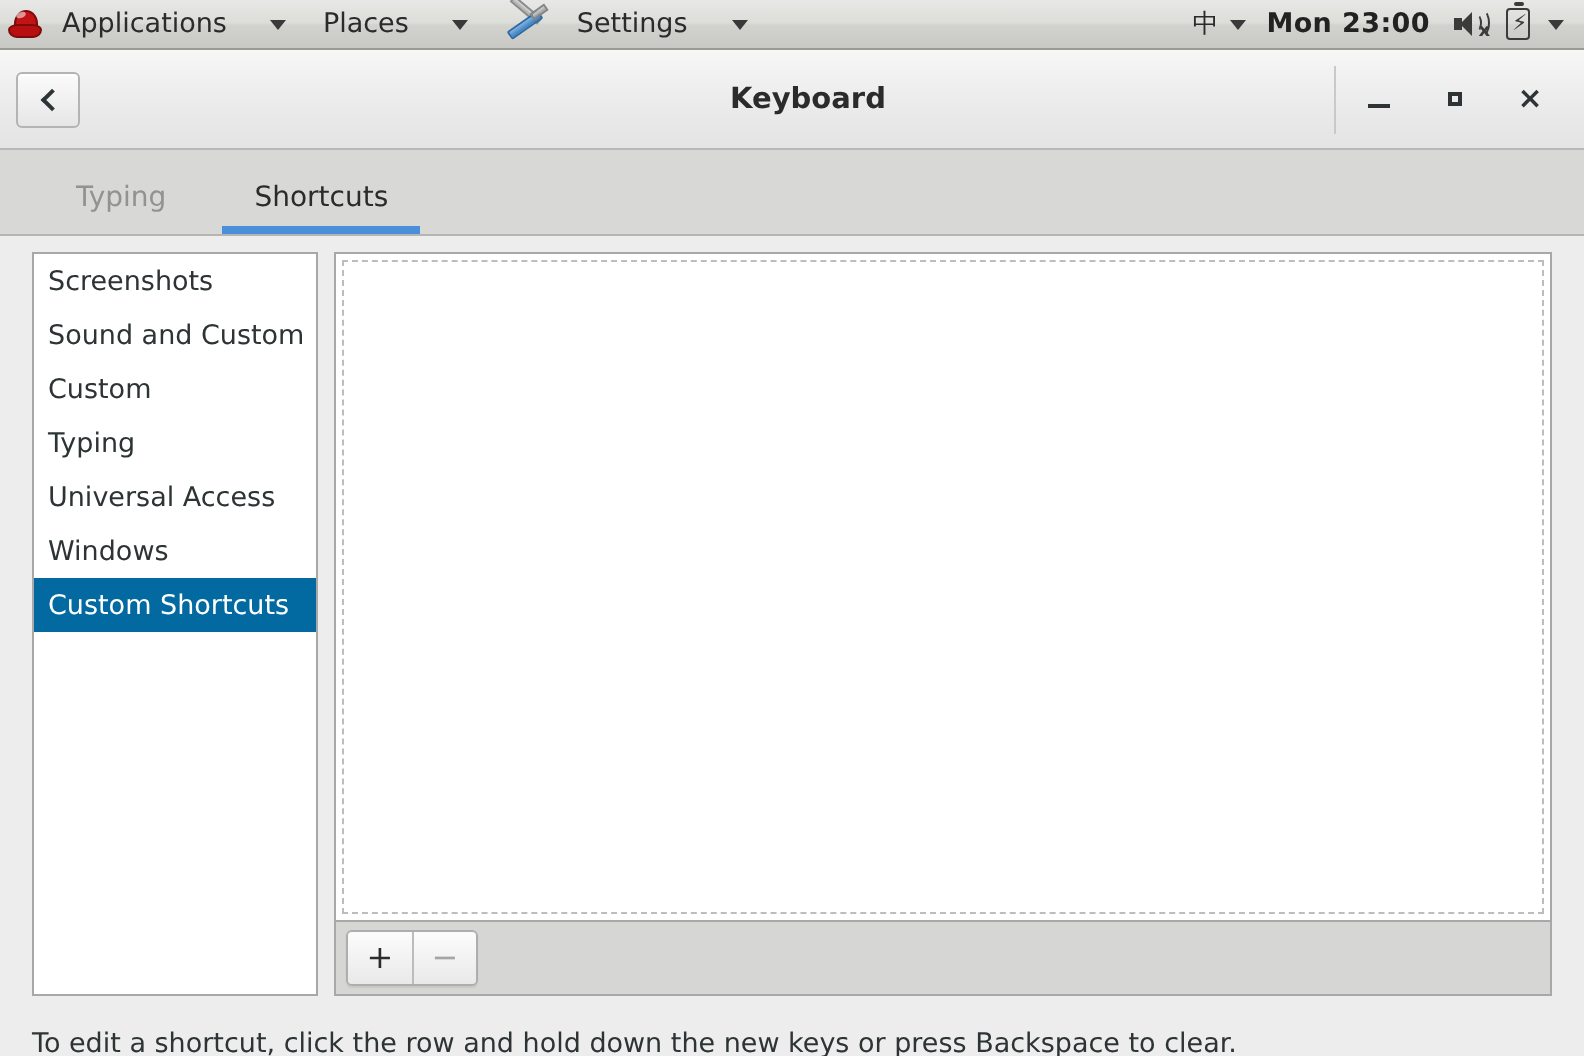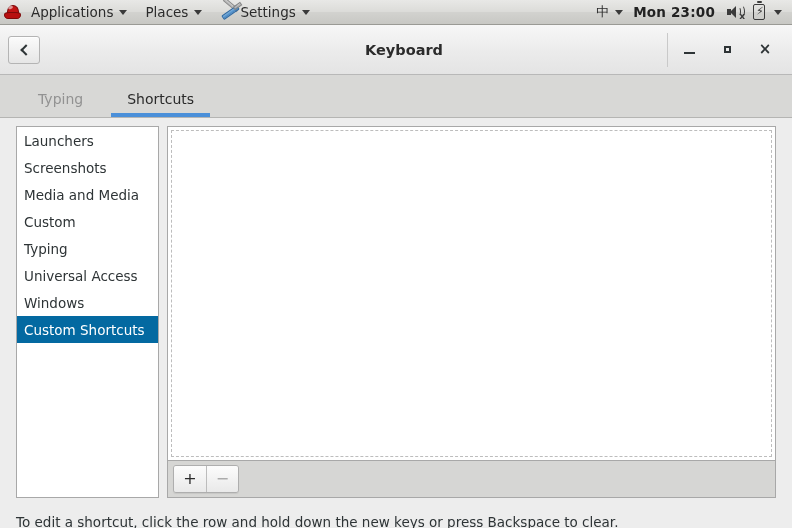--- a/index.html
+++ b/index.html
@@ -23,21 +23,21 @@
     align-items: center;
     font-size: 13px;
     color: #2e3436;
   }
   .panel-left { display: flex; align-items: center; height: 100%; }
   .panel-right { margin-left: auto; display: flex; align-items: center; height: 100%; padding-right: 6px; }
 
   .panel-menu {
     display: flex;
     align-items: center;
-    gap: 6px;
+    gap: 22px;
     padding: 0 9px;
     height: 100%;
     cursor: default;
     position: relative;
   }
   .panel-menu .lbl { font-size: 13.5px; color: #2b2b2b; }
   .caret {
     width: 0; height: 0;
     border-left: 4px solid transparent;
     border-right: 4px solid transparent;
@@ -442,27 +442,24 @@
     </div>
     <div class="tab active">
       <span>Shortcuts</span>
     </div>
   </div>
 
   <div id="content">
 
     <div id="sidebar">
       <div class="side-item">
-        <span>Launchers</span>
-      </div>
-      <div class="side-item">
         <span>Screenshots</span>
       </div>
       <div class="side-item">
-        <span>Media and Media</span>
+        <span>Sound and Custom</span>
       </div>
       <div class="side-item">
         <span>Custom</span>
       </div>
       <div class="side-item">
         <span>Typing</span>
       </div>
       <div class="side-item">
         <span>Universal Access</span>
       </div>

